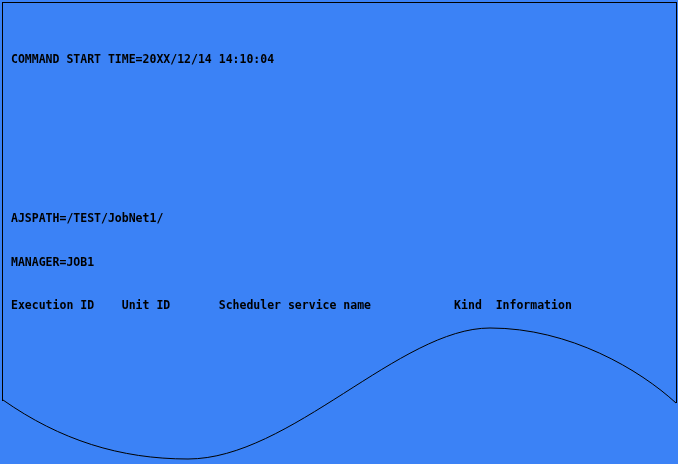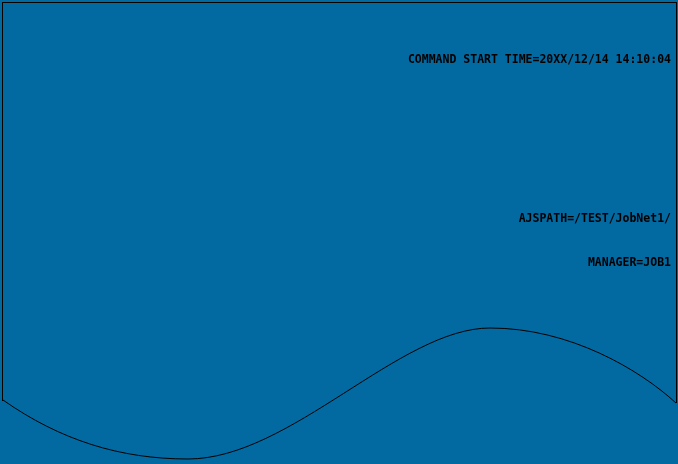--- a/index.html
+++ b/index.html
@@ -51,39 +51,40 @@
   }
   .log-line {
     white-space: pre;
     height: 14.5px;
   }
   .log-blank { height: 14.5px; }
 </style>
 </head>
 <body>
 
-<div id="stage" style="background: #0369a1; text-align: right;">
+<div id="stage" style="background: #3b82f6;">
 
   <div id="frame-top" class="frame-edge" style="background: rgb(0, 0, 0);"></div>
   <div id="frame-left" class="frame-edge" style="background: rgb(0, 0, 0);"></div>
   <div id="frame-right" class="frame-edge" style="background: rgb(0, 0, 0);"></div>
 
   <svg id="wave" viewBox="0 0 678 464" preserveAspectRatio="none">
     <path id="wave-path" fill="none" stroke="#000000" stroke-width="1" d="M 3 400 C 60 440, 120 459, 188 459 C 290 459, 400 328, 490 328 C 570 328, 640 370, 676 403"></path>
   </svg>
 
   <div id="log" style="color: rgb(0, 0, 0);">
 
     <div class="log-line">COMMAND START TIME=20XX/12/14 14:10:04</div>
     <div class="log-blank"></div>
     <div class="log-blank"></div>
 
     
     <div class="log-line">AJSPATH=/TEST/JobNet1/</div>
     <div class="log-line">MANAGER=JOB1</div>
+    <div class="log-line">Execution ID    Unit ID       Scheduler service name            Kind  Information</div>
     
 
     
     
     
     
     
     
     
 

